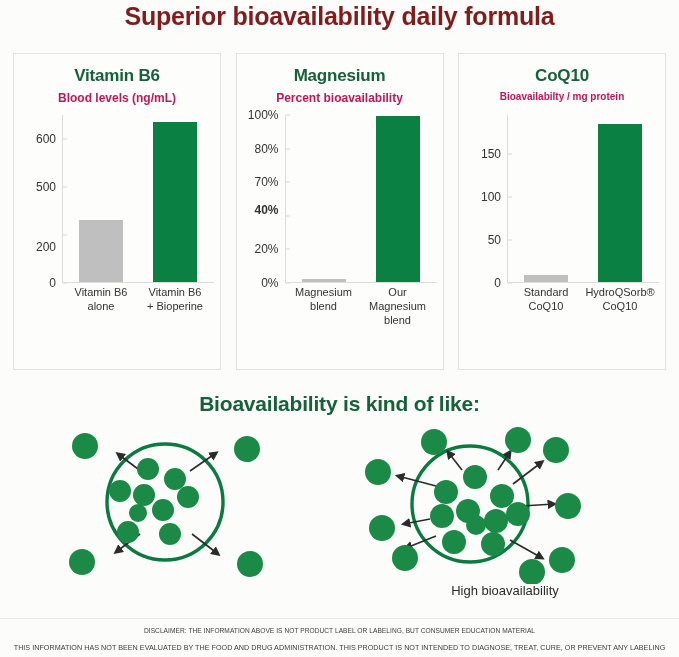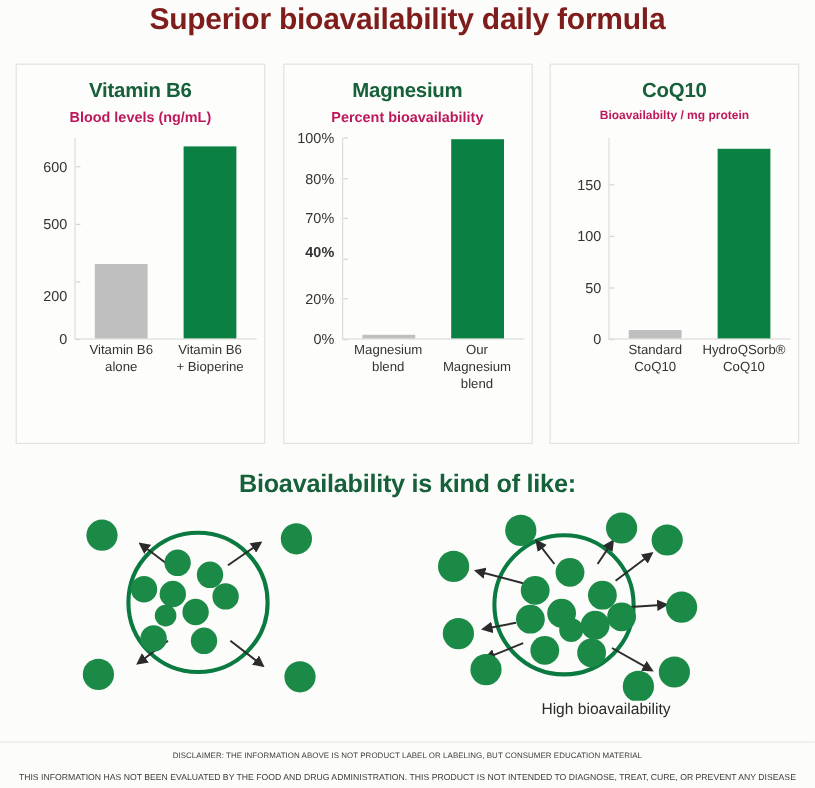--- a/index.html
+++ b/index.html
@@ -436,15 +436,15 @@
           <path d="M0,0 L6,3 L0,6 z" fill="#2b2b2b"></path>
         </marker>
       </defs>
     </svg>
   </div>
 
   <div class="diagram-caption right">High bioavailability</div>
 
   <div class="hr"></div>
   <div class="disclaimer line1">DISCLAIMER: THE INFORMATION ABOVE IS NOT PRODUCT LABEL OR LABELING, BUT CONSUMER EDUCATION MATERIAL</div>
-  <div class="disclaimer line2">THIS INFORMATION HAS NOT BEEN EVALUATED BY THE FOOD AND DRUG ADMINISTRATION. THIS PRODUCT IS NOT INTENDED TO DIAGNOSE, TREAT, CURE, OR PREVENT ANY DISEASE</div>
+  <div class="disclaimer line2">THIS INFORMATION HAS NOT BEEN EVALUATED BY THE FOOD AND DRUG ADMINISTRATION. THIS PRODUCT IS NOT INTENDED TO DIAGNOSE, TREAT, CURE, OR PREVENT ANY LABELING</div>
 
 </div>
 
 </body></html>

